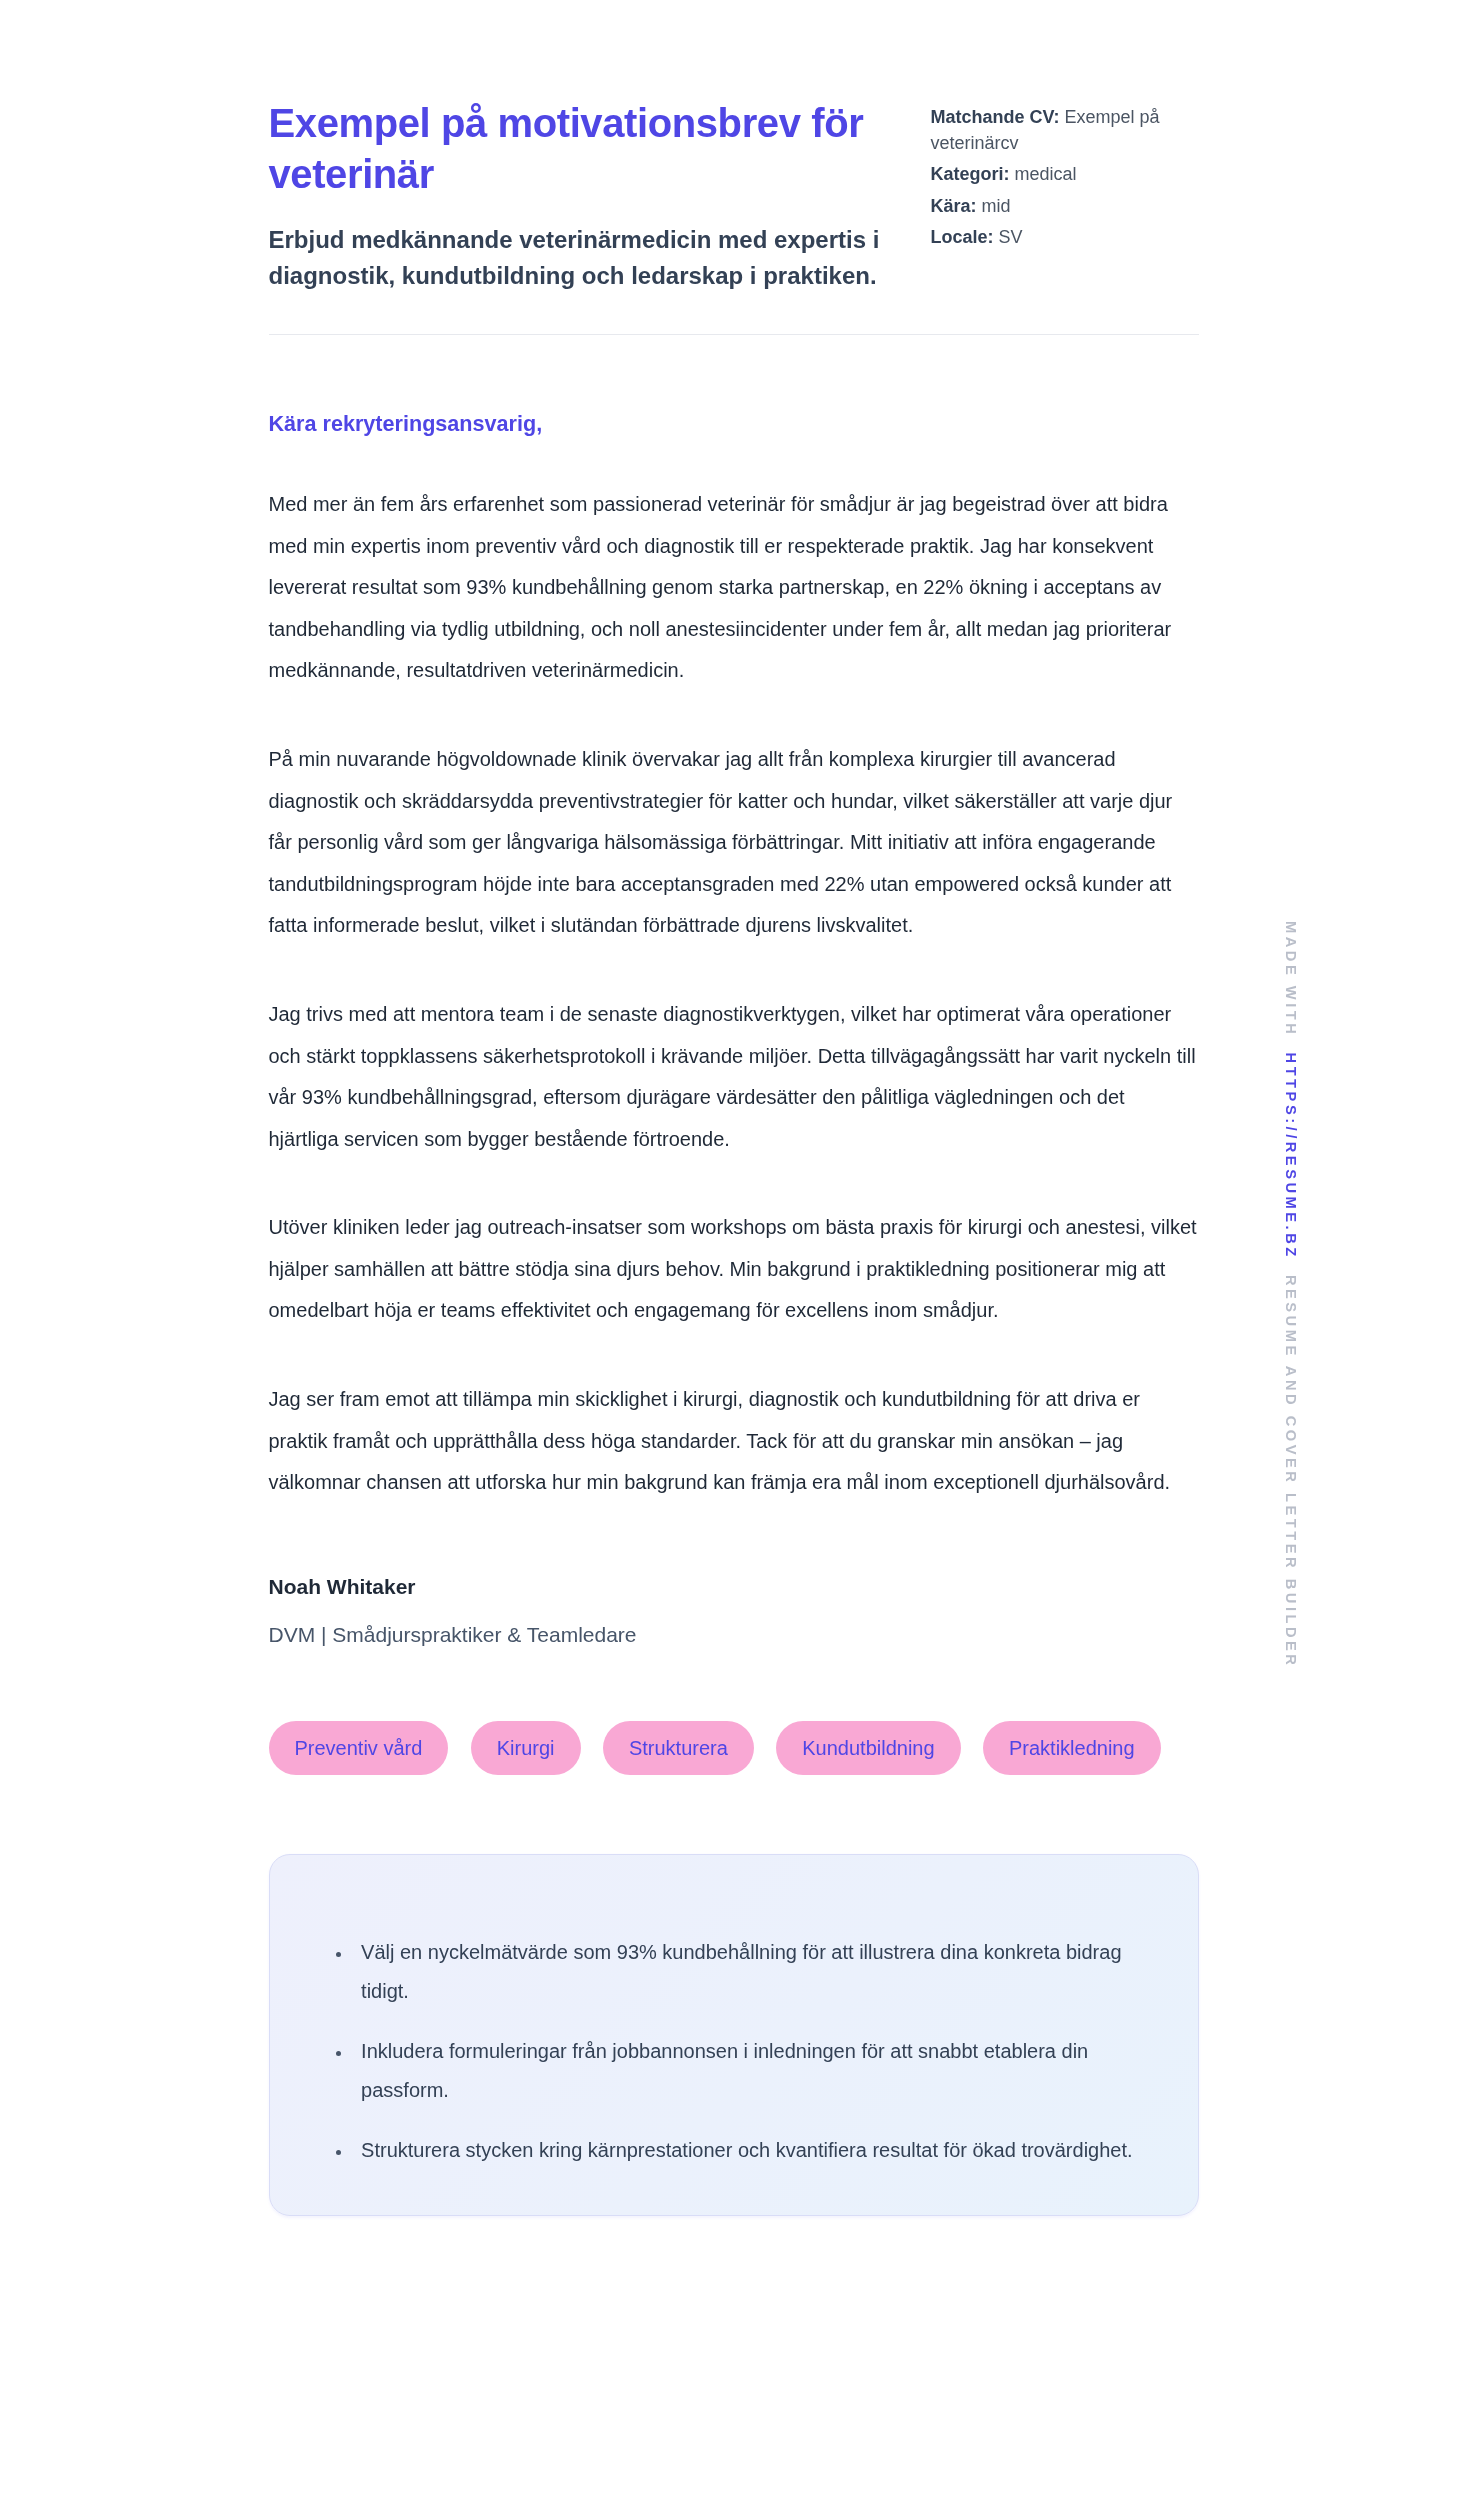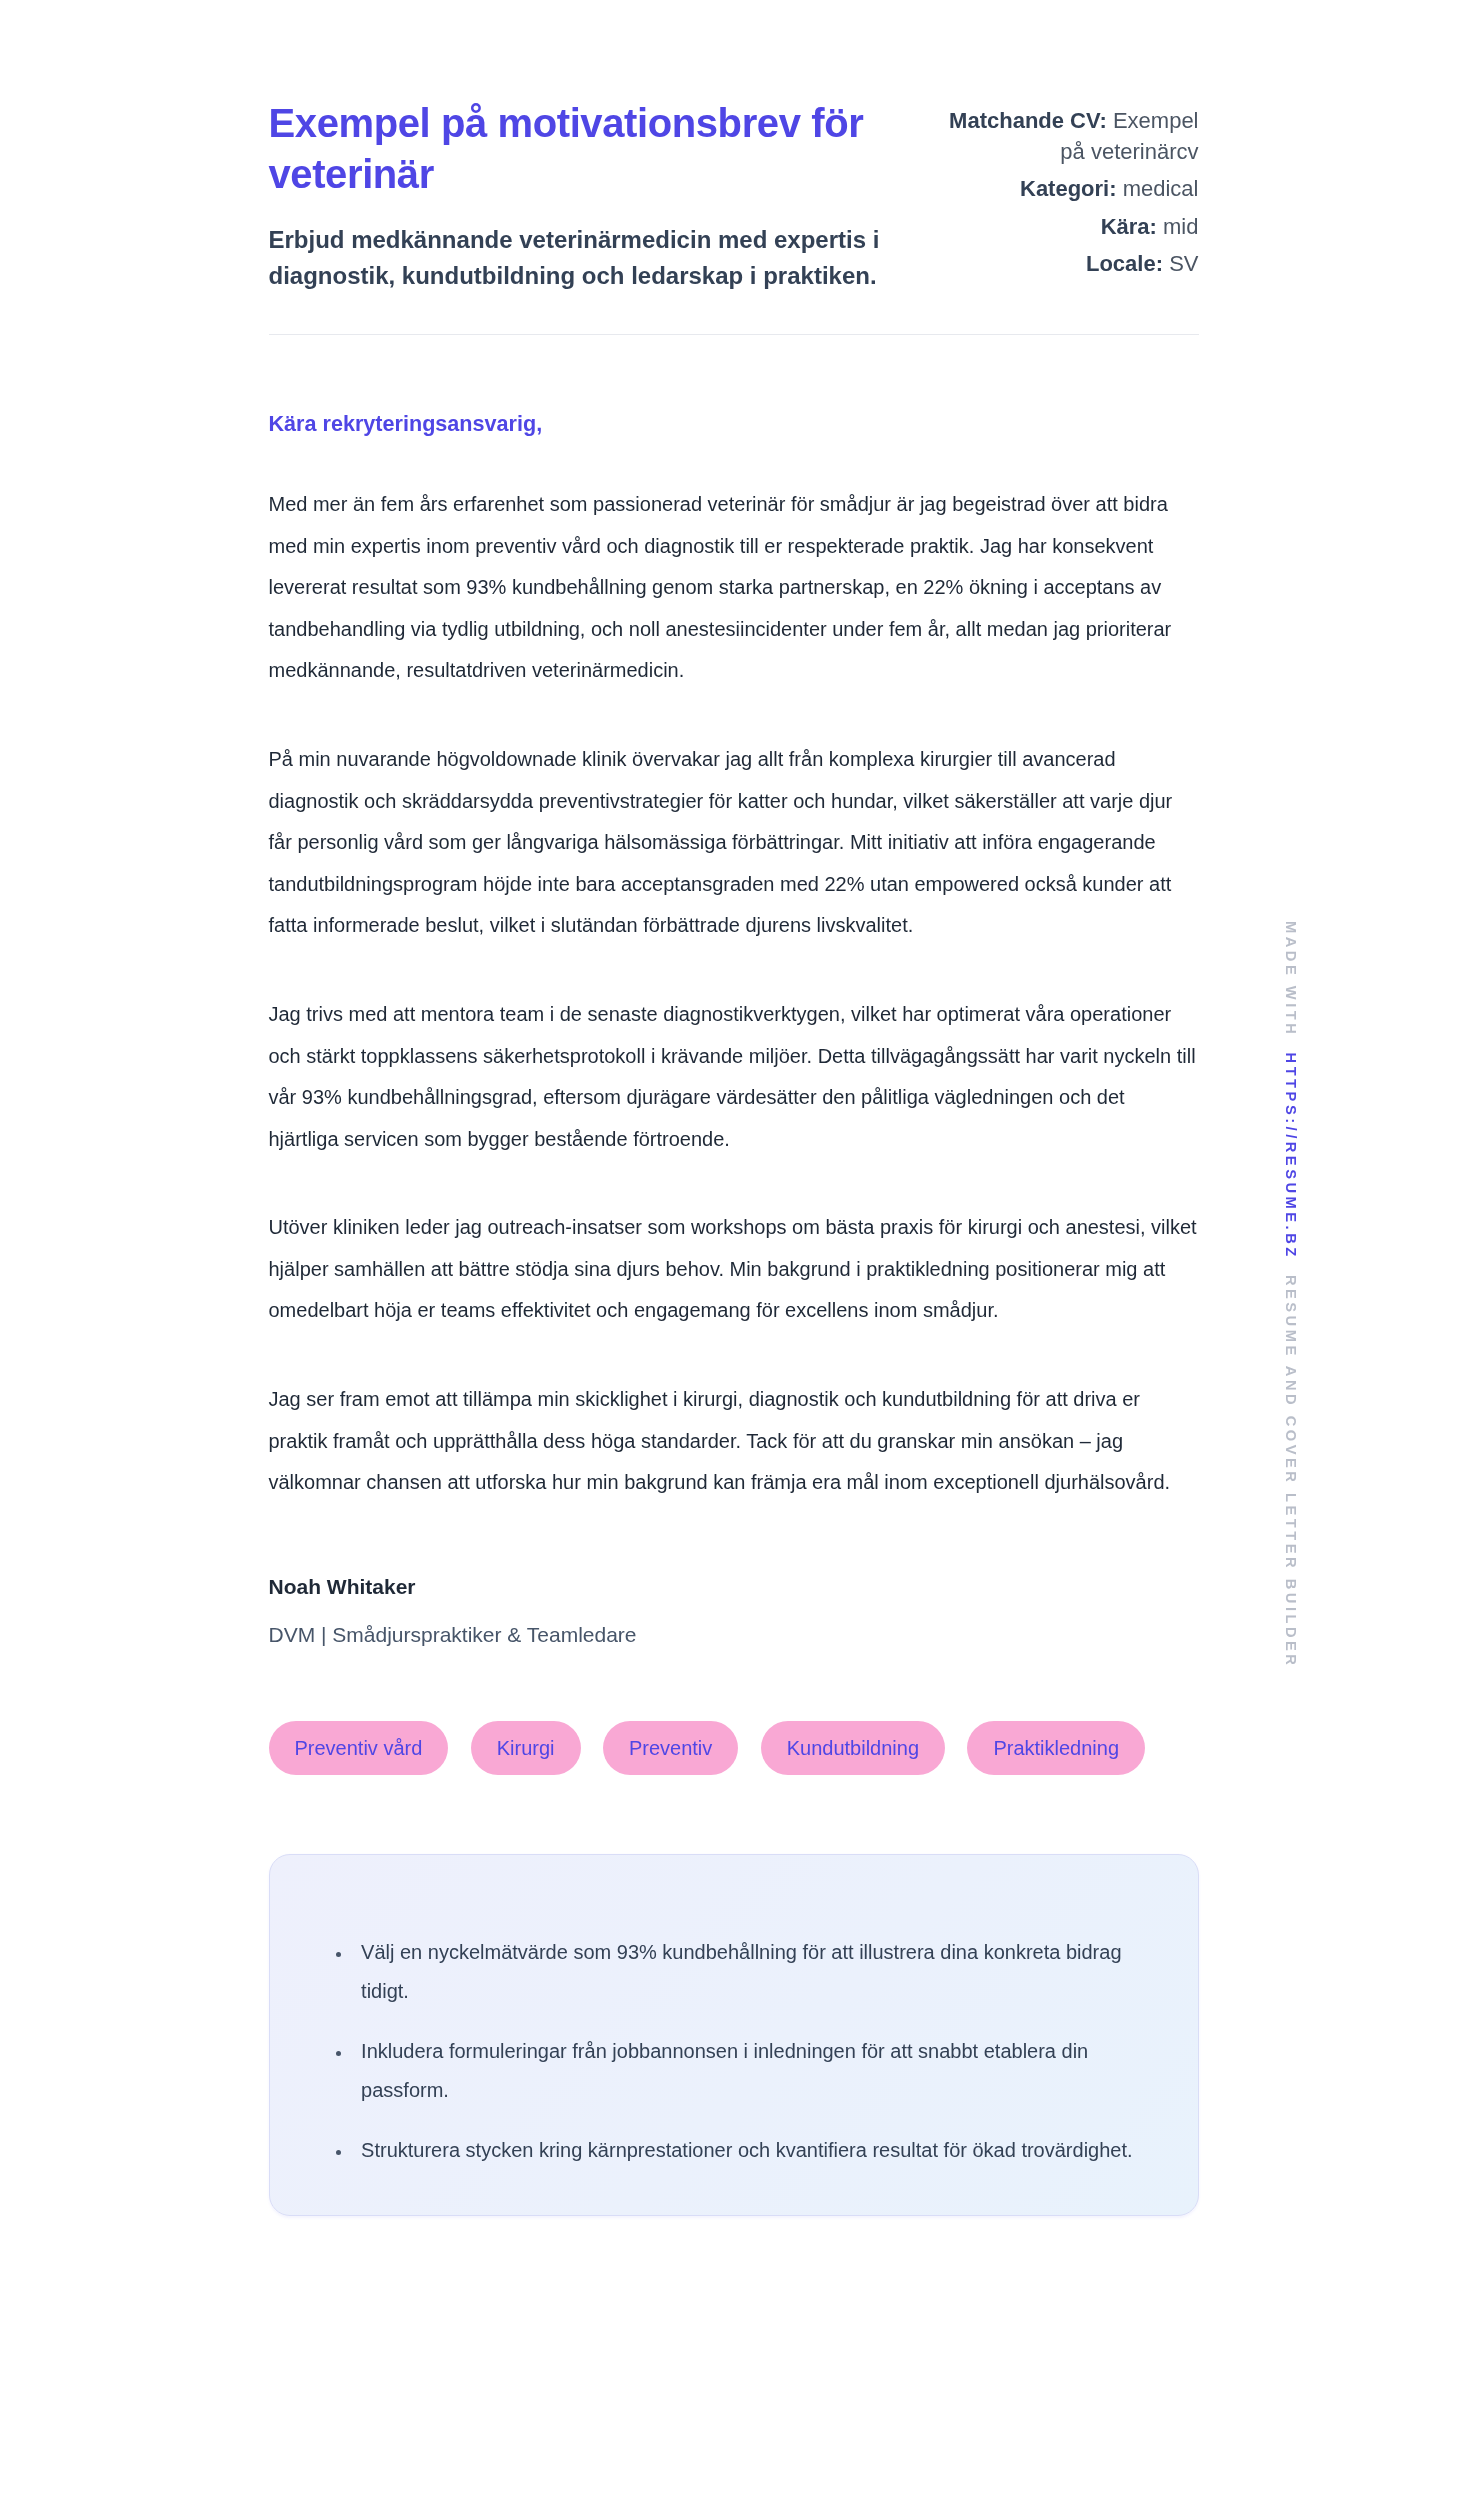--- a/index.html
+++ b/index.html
@@ -39,22 +39,22 @@
     margin-top: 22.4px;
     font-size: 24px;
     font-weight: 700;
     color: #334155;
     line-height: 1.5;
     max-width: 630px;
   }
   .header-meta {
     width: 268px;
     flex: none;
-    text-align: right;
-    font-size: 22px;
+    text-align: left;
+    font-size: 18px;
     line-height: 1.42;
     color: #4b5563;
     padding-top: 7px;
   }
   .meta-item { margin-bottom: 6px; }
   .meta-label { font-weight: 700; color: #334155; }
 
   .divider {
     border: none;
     border-top: 0.9px solid #e7e9ee;
@@ -198,21 +198,21 @@
 
       <div class="signature">
         <p class="signature-name">Noah Whitaker</p>
         <p class="signature-role">DVM | Smådjurspraktiker &amp; Teamledare</p>
       </div>
     </main>
 
     <div class="tags-row">
       <a class="tag-pill" href="#">Preventiv vård</a>
       <a class="tag-pill" href="#">Kirurgi</a>
-      <a class="tag-pill" href="#">Preventiv</a>
+      <a class="tag-pill" href="#">Strukturera</a>
       <a class="tag-pill" href="#">Kundutbildning</a>
       <a class="tag-pill" href="#">Praktikledning</a>
     </div>
 
     <section class="tips-box">
       <ul class="tips-list">
         <li>Välj en nyckelmätvärde som 93% kundbehållning för att illustrera dina konkreta bidrag tidigt.</li>
         <li>Inkludera formuleringar från jobbannonsen i inledningen för att snabbt etablera din passform.</li>
         <li>Strukturera stycken kring kärnprestationer och kvantifiera resultat för ökad trovärdighet.</li>
       </ul>

